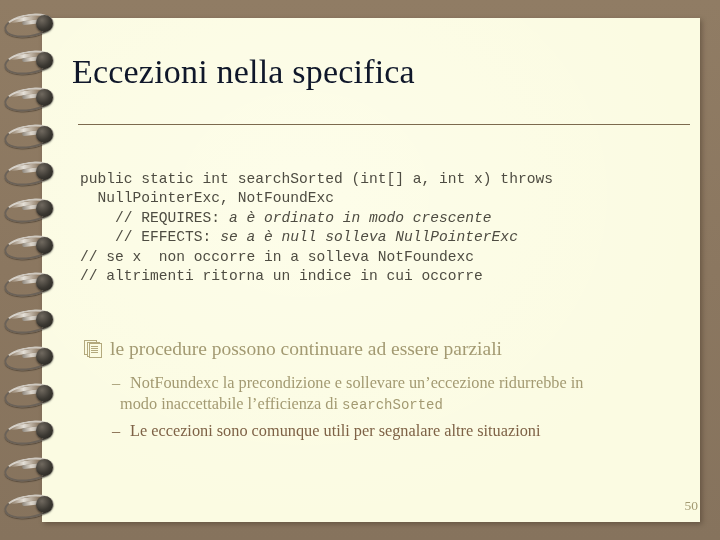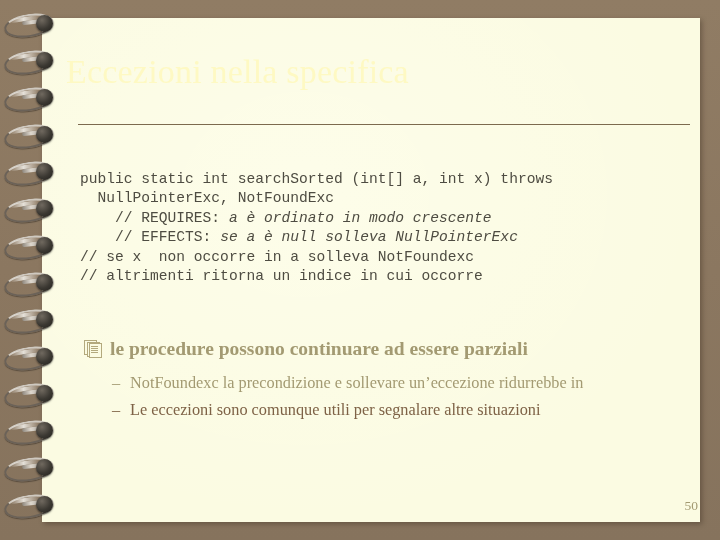--- a/index.html
+++ b/index.html
@@ -90,26 +90,26 @@
     left: 18px; top: 6px;
     width: 22px; height: 4px;
     background: linear-gradient(90deg, #8d867c 0%, #ded8cf 40%, #9d958a 100%);
     transform: rotate(-7deg);
     border-radius: 2px;
   }
 
   
   #title {
     position: absolute;
-    left: 66px;
+    left: 72px;
     top: 50px;
     width: 600px;
     font-size: 34px;
     line-height: 44px;
-    color: #fef9c3;
+    color: #0f172a;
     letter-spacing: 0.2px;
     white-space: nowrap;
   }
   #title-rule {
     position: absolute;
     left: 78px;
     top: 124px;
     width: 612px;
     height: 1px;
     background: #7c6a4e;
@@ -136,21 +136,20 @@
     left: 84px;
     top: 336px;
     width: 606px;
   }
   .lvl1 {
     position: relative;
     padding-left: 26px;
     font-size: 19.5px;
     line-height: 26px;
     color: #a39a72;
-    font-weight: bold;
   }
   .lvl1 .bullet-glyph {
     position: absolute;
     left: 0;
     top: 4px;
     width: 17px;
     height: 17px;
   }
   
   .bullet-glyph .page {
@@ -315,20 +314,23 @@
         <span class="rule" style="top:7.8px"></span>
         <span class="rule" style="top:10.0px"></span>
         <span class="rule" style="top:12.2px"></span>
       </span>
       <span>le procedure possono continuare ad essere parziali</span>
     </div>
 
     <div class="lvl2">
       <span class="dash">–</span>
       <span>NotFoundexc la precondizione e sollevare un’eccezione ridurrebbe in</span>
+      <span class="cont">
+        <span>modo inaccettabile l’efficienza di </span><span class="mono">searchSorted</span>
+      </span>
     </div>
 
     <div class="lvl2 dark tight">
       <span class="dash">–</span>
       <span>Le eccezioni sono comunque utili per segnalare altre situazioni</span>
     </div>
 
   </div>
 
   <div id="slide-number">50</div>

